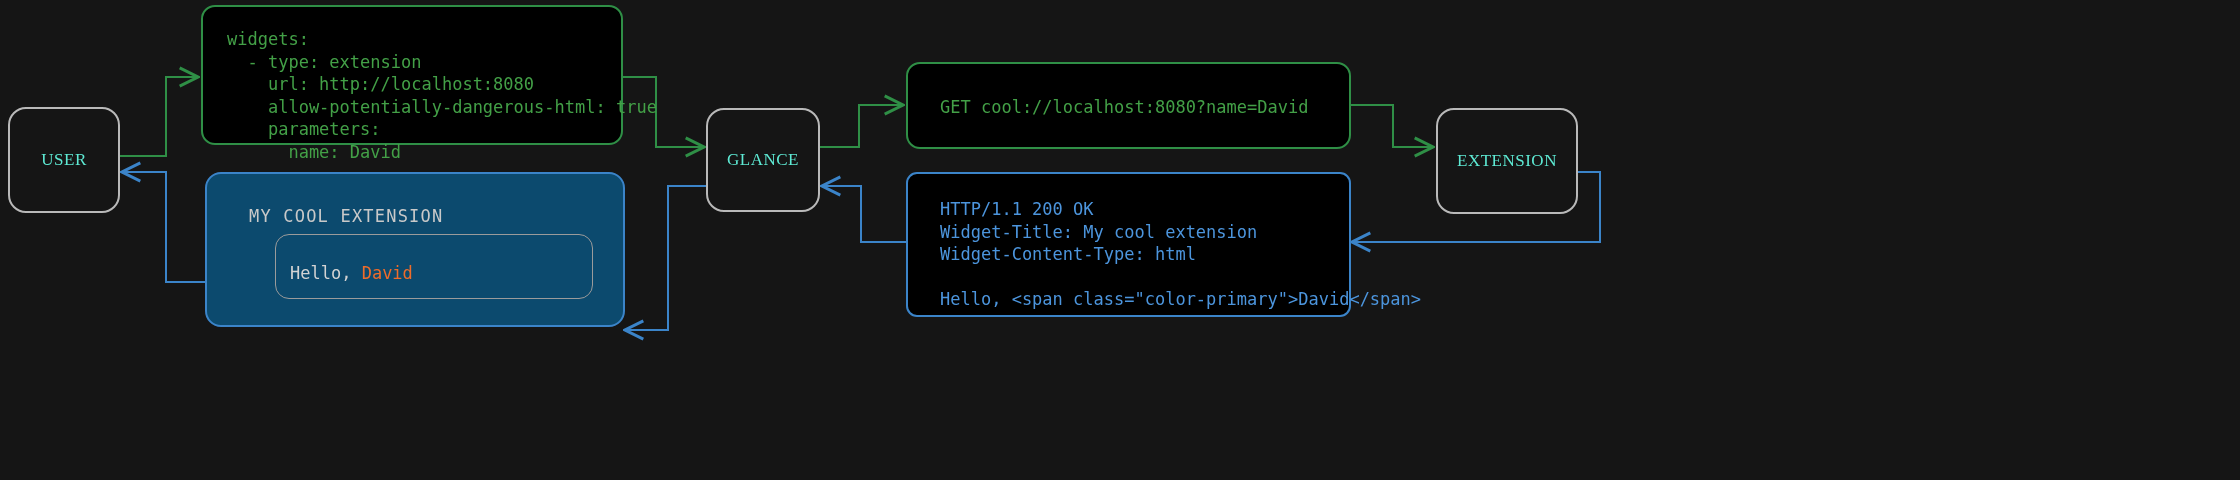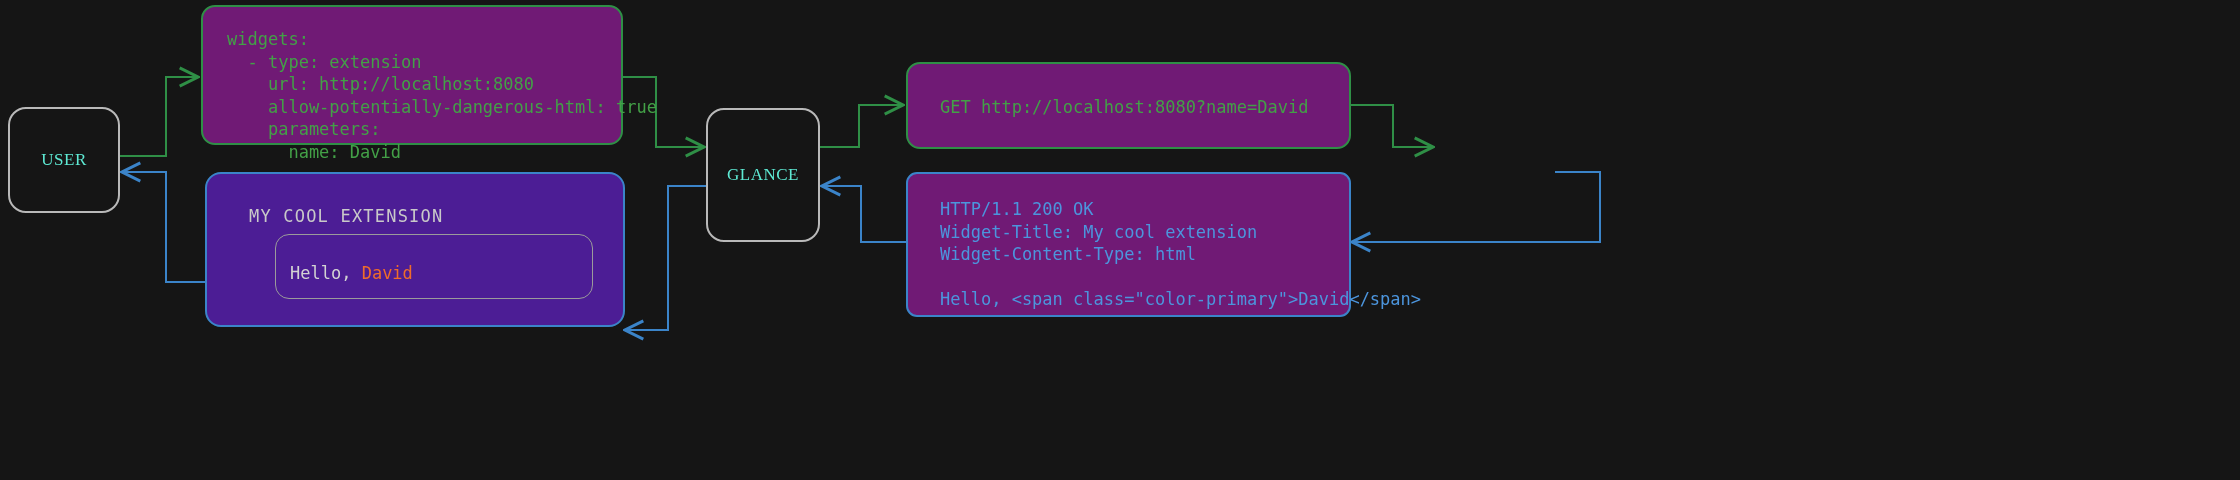--- a/index.html
+++ b/index.html
@@ -39,41 +39,41 @@
     font-size: 17px;
     letter-spacing: 0.5px;
     font-family: Liberation Serif, serif;
     white-space: nowrap;
   }
   
   .panel {
     position: absolute;
     box-sizing: border-box;
     border-radius: 14px;
-    background: #701a75;
+    background: #000000;
     border: 2px solid #2f8f46;
   }
   .panel.blue { border-color: #3b84c9; }
   .panel-code {
     margin: 0;
     padding: 0;
     font-family: "DejaVu Sans Mono", "Liberation Mono", monospace;
     font-size: 17px;
     line-height: 22.5px;
     white-space: pre;
     color: #43a047;
   }
   .panel-code.blue { color: #4c95dd; }
   
   .widget-panel {
     position: absolute;
     box-sizing: border-box;
     border: 2px solid #3b84c9;
     border-radius: 16px;
-    background: #4c1d95;
+    background: #0c4a6e;
   }
   .widget-title {
     position: absolute;
     left: 42px;
     top: 32px;
     color: #c9c9c9;
     font-size: 17px;
     letter-spacing: 1.2px;
     font-family: "DejaVu Sans Mono", "Liberation Mono", monospace;
     white-space: nowrap;
@@ -132,36 +132,39 @@
       <path stroke="#3b84c9" marker-end="url(#arrow-blue)" d="M706,186 L668,186 L668,330 L625,330"></path>
 
       <path stroke="#3b84c9" marker-end="url(#arrow-blue)" d="M205,282 L166,282 L166,172 L122,172"></path>
     </g>
   </svg>
 
   <div class="node-box" style="left:8px; top:107px; width:112px; height:106px;">
     <span class="node-label">USER</span>
   </div>
 
-  <div class="node-box" style="left:706px; top:108px; width:114px; height:134px;">
+  <div class="node-box" style="left:706px; top:108px; width:114px; height:104px;">
     <span class="node-label">GLANCE</span>
   </div>
 
+  <div class="node-box" style="left:1436px; top:108px; width:142px; height:106px;">
+    <span class="node-label">EXTENSION</span>
+  </div>
 
   <div class="panel" style="left:201px; top:5px; width:422px; height:140px;">
     <pre class="panel-code" style="position:absolute; left:24px; top:21px;">widgets:
   - type: extension
     url: http://localhost:8080
     allow-potentially-dangerous-html: true
     parameters:
       name: David</pre>
   </div>
 
   <div class="panel" style="left:906px; top:62px; width:445px; height:87px;">
-    <pre class="panel-code" style="position:absolute; left:32px; top:32px;">GET http://localhost:8080?name=David</pre>
+    <pre class="panel-code" style="position:absolute; left:32px; top:32px;">GET cool://localhost:8080?name=David</pre>
   </div>
 
   <div class="panel blue" style="left:906px; top:172px; width:445px; height:145px;border-radius:11px;">
     <pre class="panel-code blue" style="position:absolute; left:32px; top:24px;">HTTP/1.1 200 OK
 Widget-Title: My cool extension
 Widget-Content-Type: html
 
 Hello, &lt;span class="color-primary"&gt;David&lt;/span&gt;</pre>
   </div>
 

